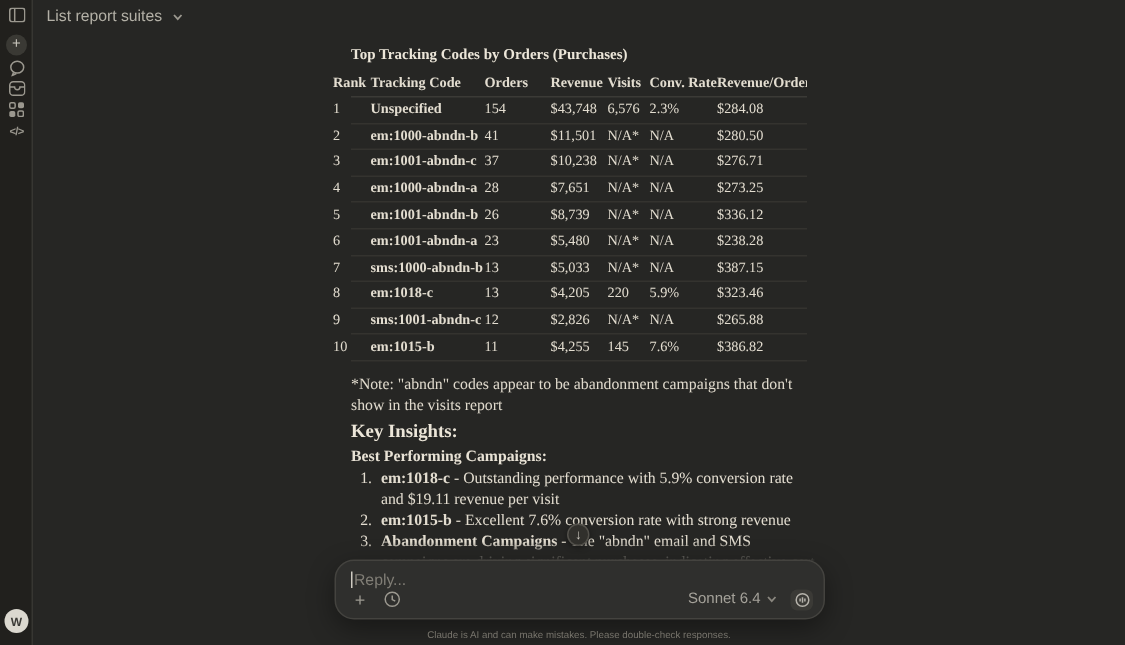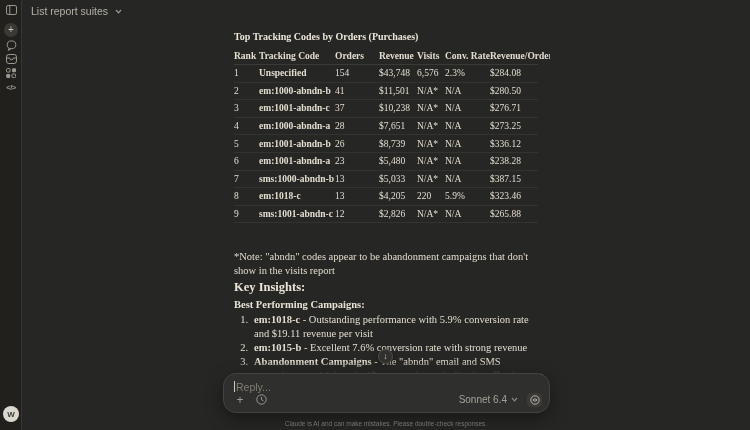--- a/index.html
+++ b/index.html
@@ -40,20 +40,21 @@
   
   .serif { font-family:"Liberation Serif","DejaVu Serif",serif; }
   .page-title {
     position:absolute; left:234px; top:31px; font-size:10px; font-weight:bold;
     color:#ece6d9;
   }
   .table { position:absolute; left:234px; top:48px; width:304px; font-size:9.5px; color:#e3ddd0; }
   .trow {
     display:flex; align-items:center; height:17.6px;
     border-bottom:1px solid #34332f;
+    justify-content:flex-end;
   }
   .thead-row { font-weight:bold; height:17px; border-bottom:1px solid #3b3a36; }
   .cell { flex:none; padding-right:3px; white-space:nowrap; overflow:hidden; }
   .c0{width:25px;} .c1{width:76px;} .c2{width:44px;} .c3{width:38px;}
   .c4{width:28px;} .c5{width:45px;} .c6{width:60px;}
   .trow:not(.thead-row) .c1 { font-weight:bold; }
   .note {
     position:absolute; left:234px; top:250px; width:308px;
     font-size:10.5px; line-height:14px; color:#e0dacd;
   }
@@ -253,20 +254,29 @@
       </div>
       <div class="trow">
         <div class="cell c0">9</div>
         <div class="cell c1">sms:1001-abndn-c</div>
         <div class="cell c2">12</div>
         <div class="cell c3">$2,826</div>
         <div class="cell c4">N/A*</div>
         <div class="cell c5">N/A</div>
         <div class="cell c6">$265.88</div>
       </div>
+      <div class="trow">
+        <div class="cell c0">10</div>
+        <div class="cell c1">em:1015-b</div>
+        <div class="cell c2">11</div>
+        <div class="cell c3">$4,255</div>
+        <div class="cell c4">145</div>
+        <div class="cell c5">7.6%</div>
+        <div class="cell c6">$386.82</div>
+      </div>
     </div>
 </div>
 
 <div class="note serif">*Note: "abndn" codes appear to be abandonment campaigns that don't show in the visits report</div>
 <div class="insights-h serif">Key Insights:</div>
 <div class="insights-sub serif">Best Performing Campaigns:</div>
 <div class="olist serif" id="insights-list">
     <div class="li">
       <span class="num">1.</span>
       <div class="li-text"><span class="lead">em:1018-c</span><span> - Outstanding performance with 5.9% conversion rate and $19.11 revenue per visit</span></div>

